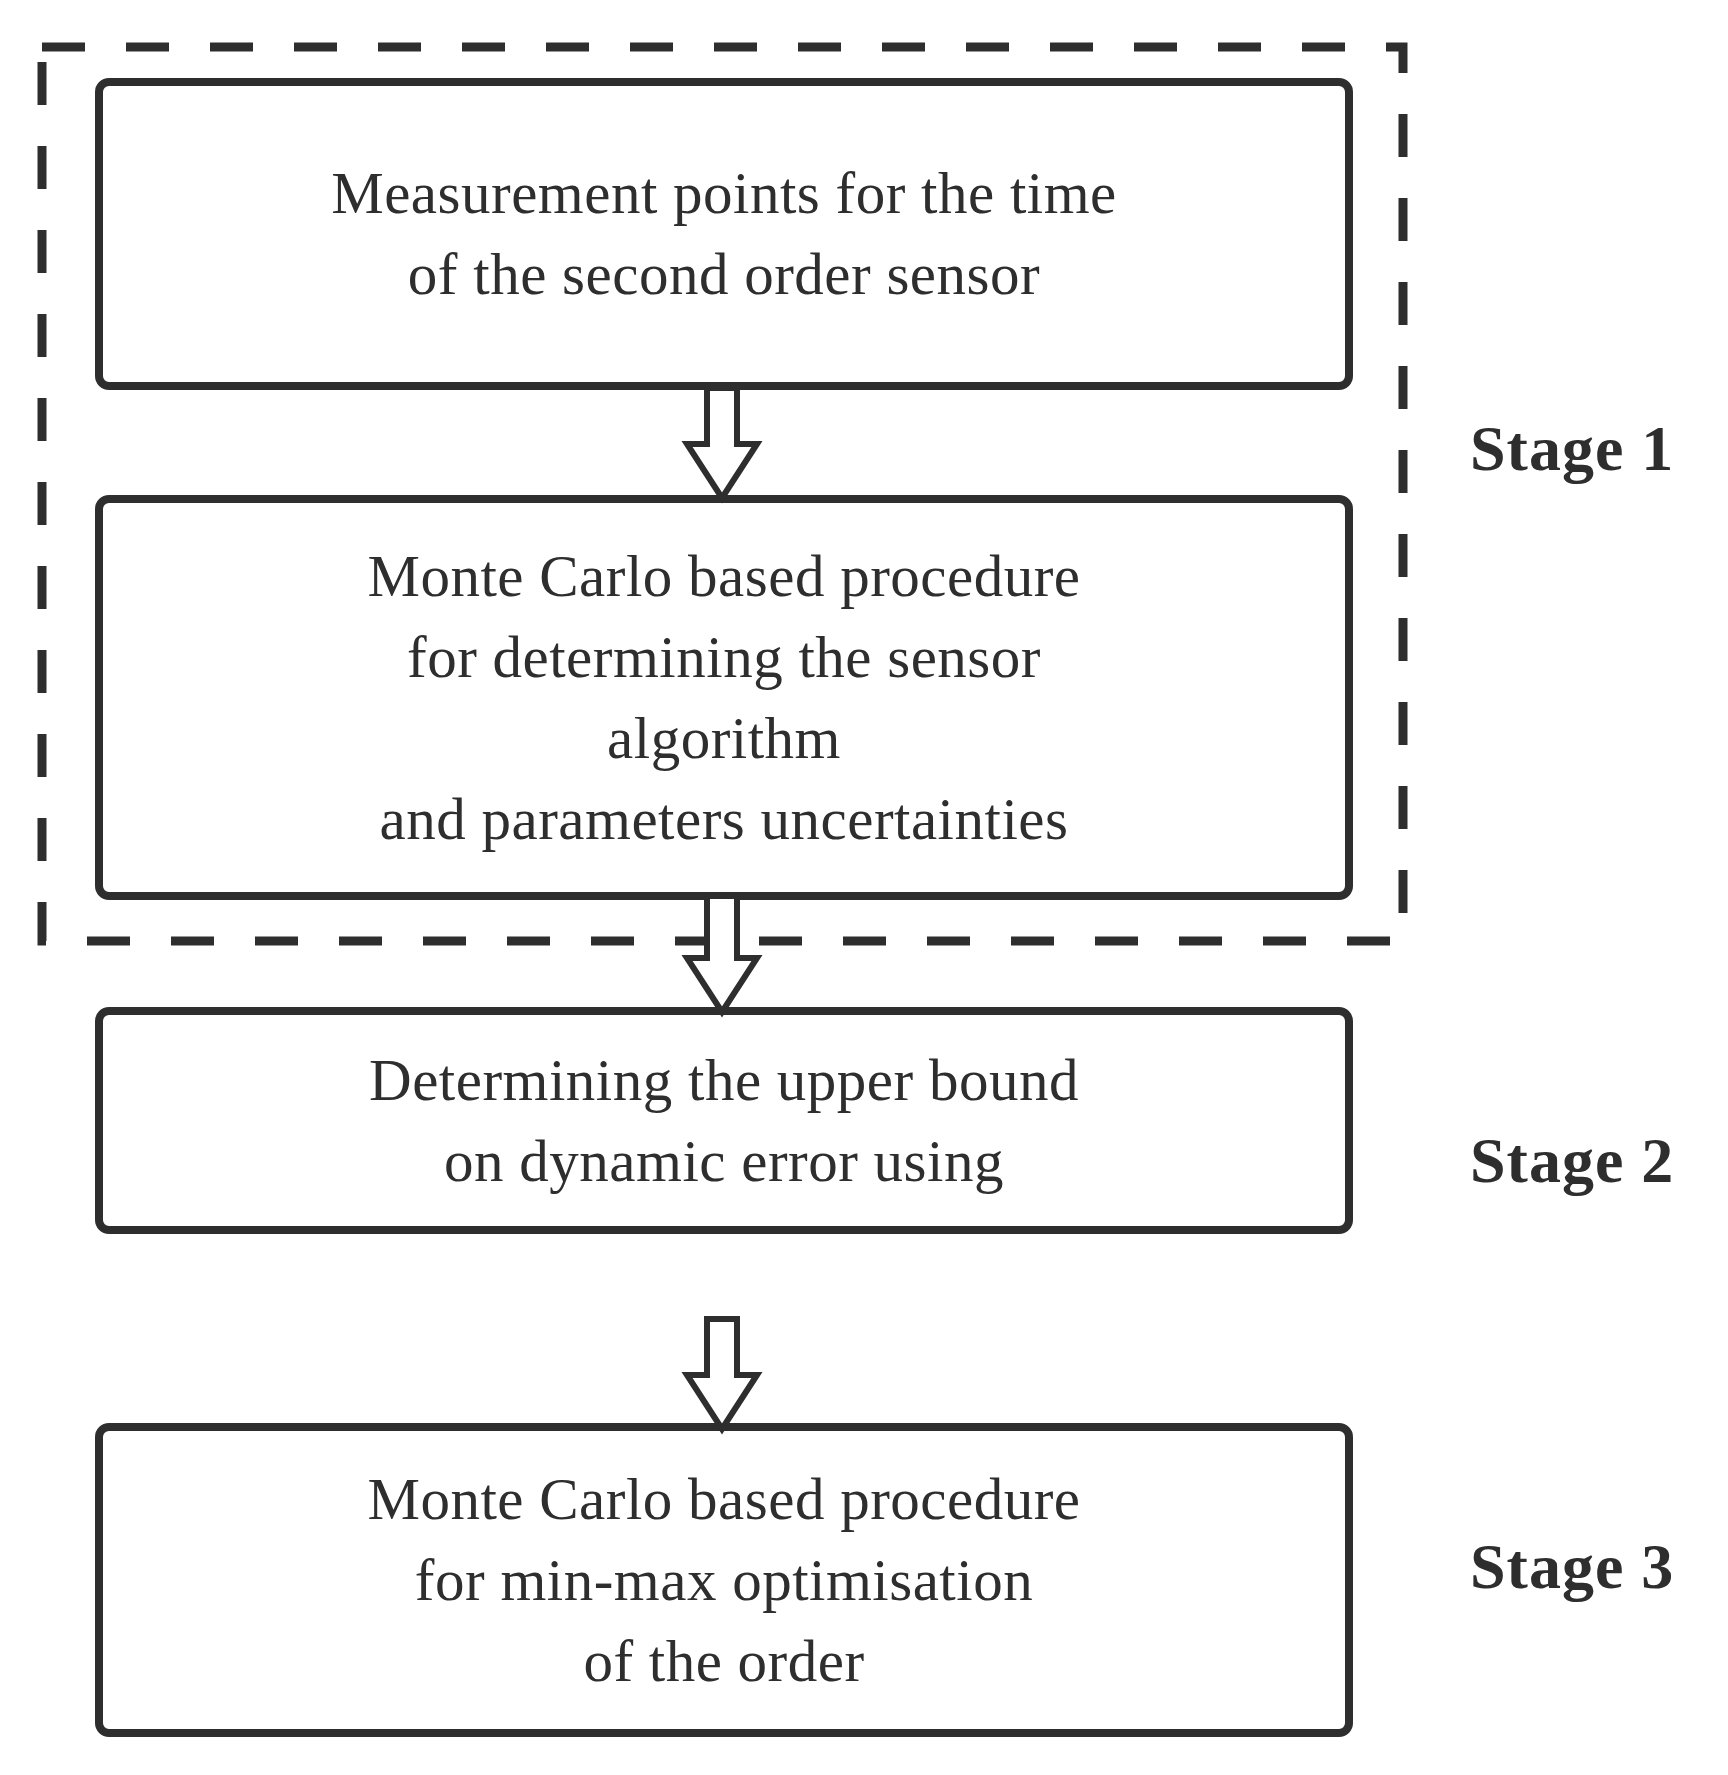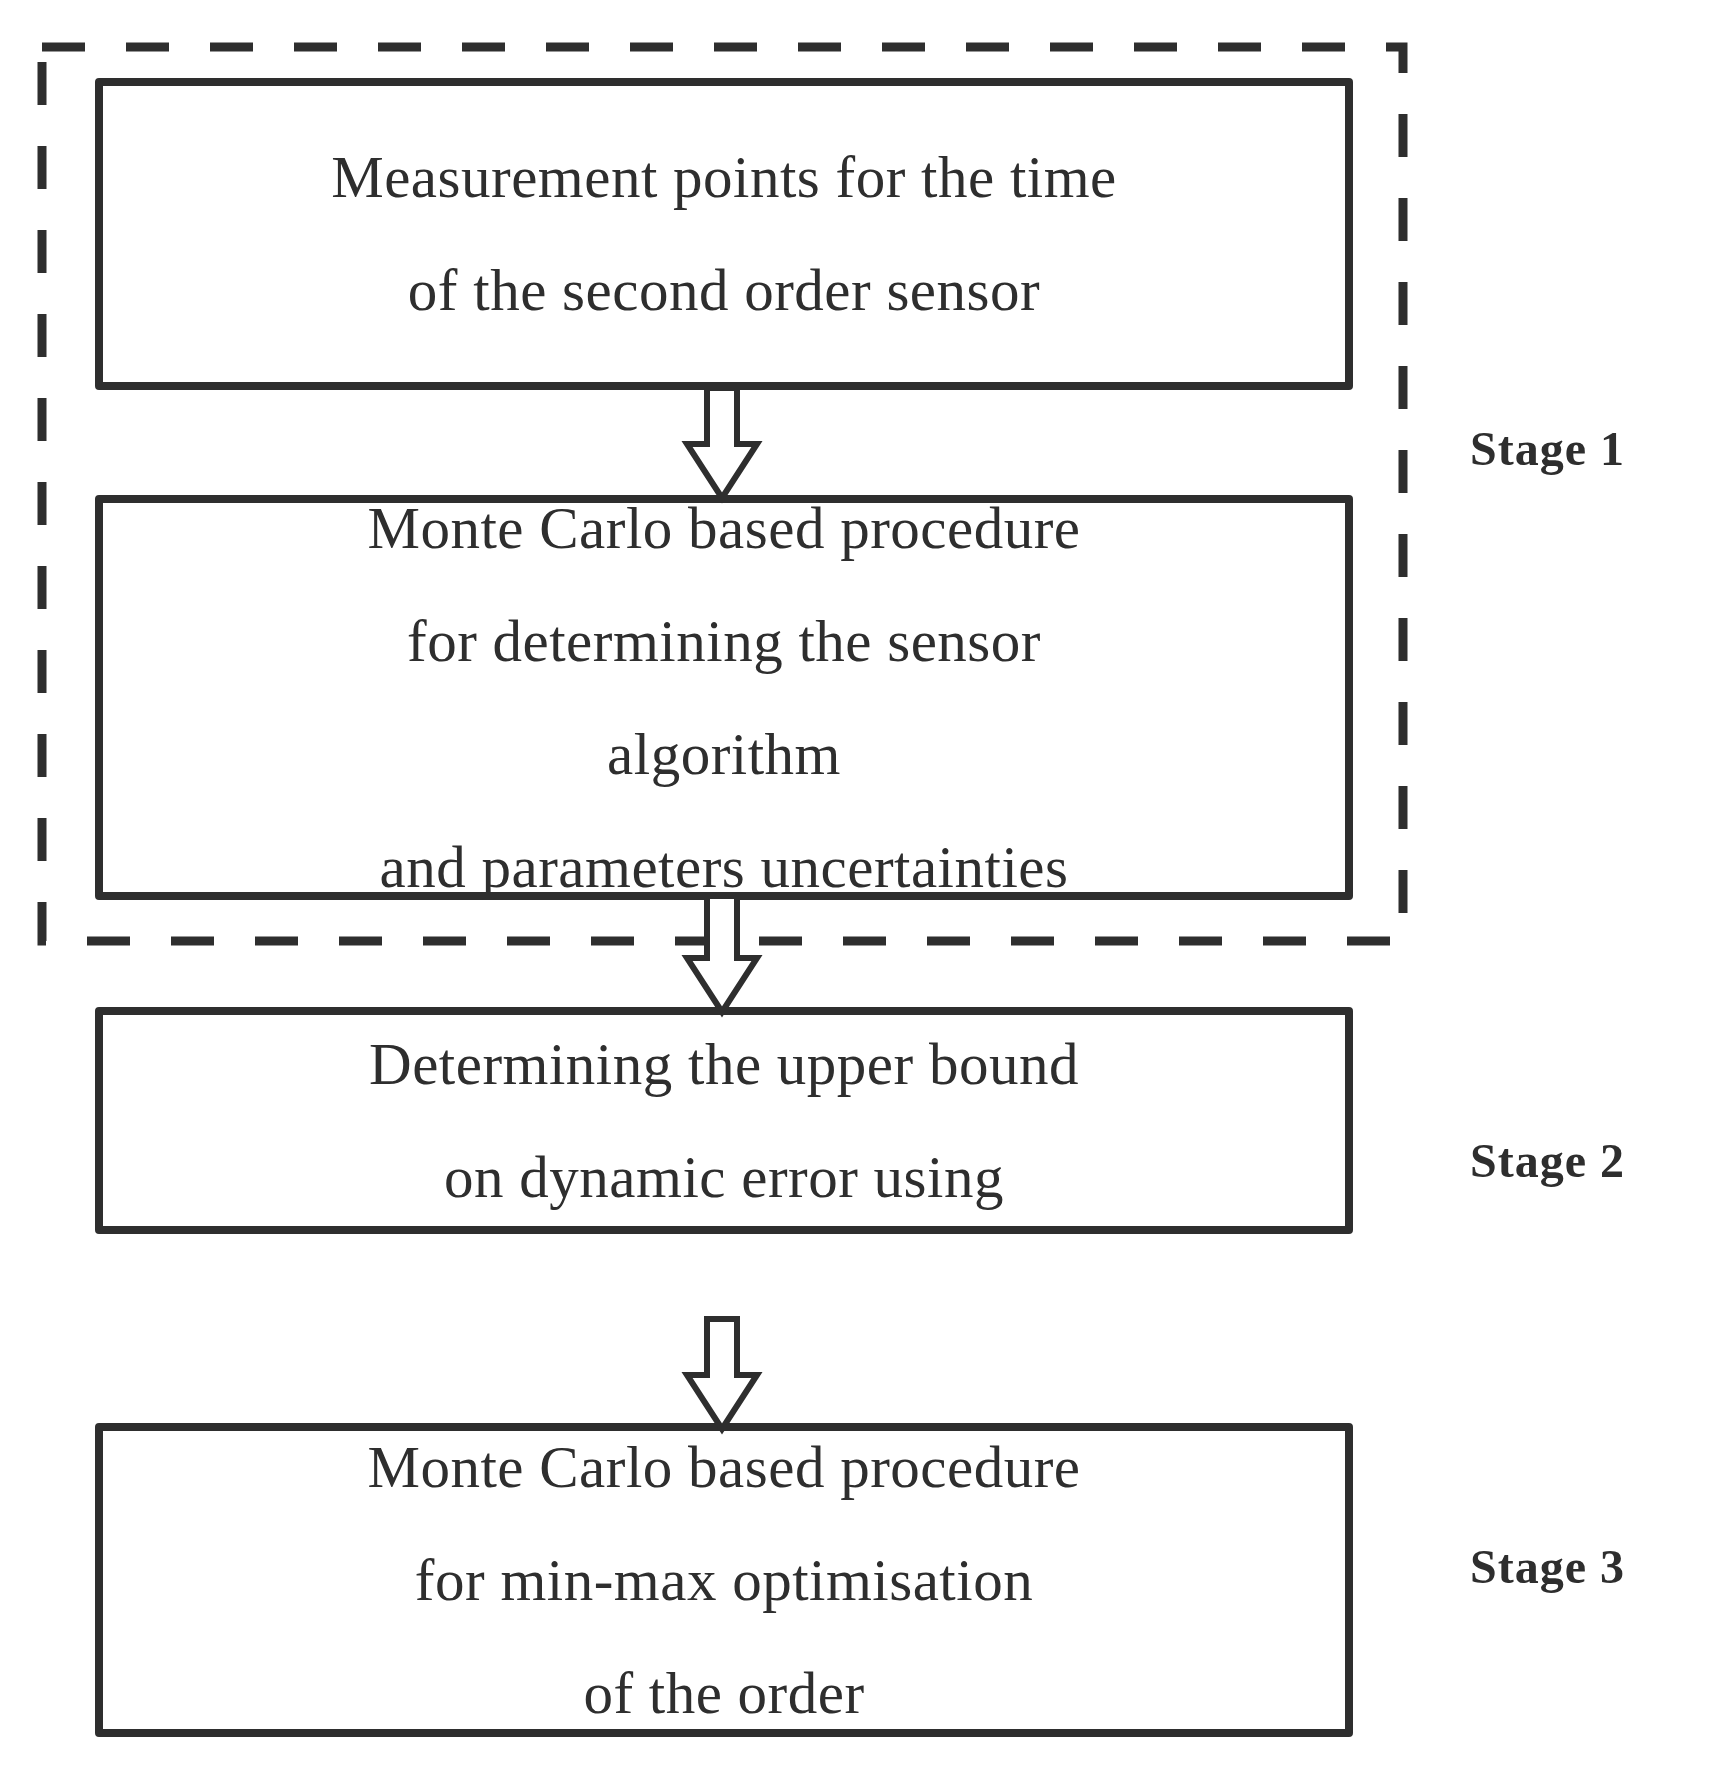--- a/index.html
+++ b/index.html
@@ -15,45 +15,44 @@
     font-family:"Liberation Serif", serif;
     color:var(--ink);
     overflow:hidden;
   }
   .flow-box{
     position:absolute;
     left:95px;
     width:1258px;
     box-sizing:border-box;
     border:8px solid var(--ink);
-    border-radius:4px;
+    border-radius:14px;
     background:var(--bg);
     display:flex;
     flex-direction:column;
     justify-content:center;
     align-items:center;
     text-align:center;
-    gap:32px;
   }
   .flow-box .line{
     font-size:59px;
     line-height:81px;
     letter-spacing:0.5px;
     white-space:nowrap;
   }
   #box1{top:78px;height:312px;}
   #box2{top:495px;height:405px;}
   #box3{top:1007px;height:227px;}
   #box4{top:1423px;height:314px;}
   .stage-label{
     position:absolute;
     left:1470px;
     width:258px;
     font-weight:bold;
-    font-size:48px;
+    font-size:64px;
     line-height:66px;
     letter-spacing:1px;
     white-space:nowrap;
   }
   #stage1{top:416px;}
   #stage2{top:1128px;}
   #stage3{top:1534px;}
   svg.overlay{
     position:absolute;
     left:0;top:0;

